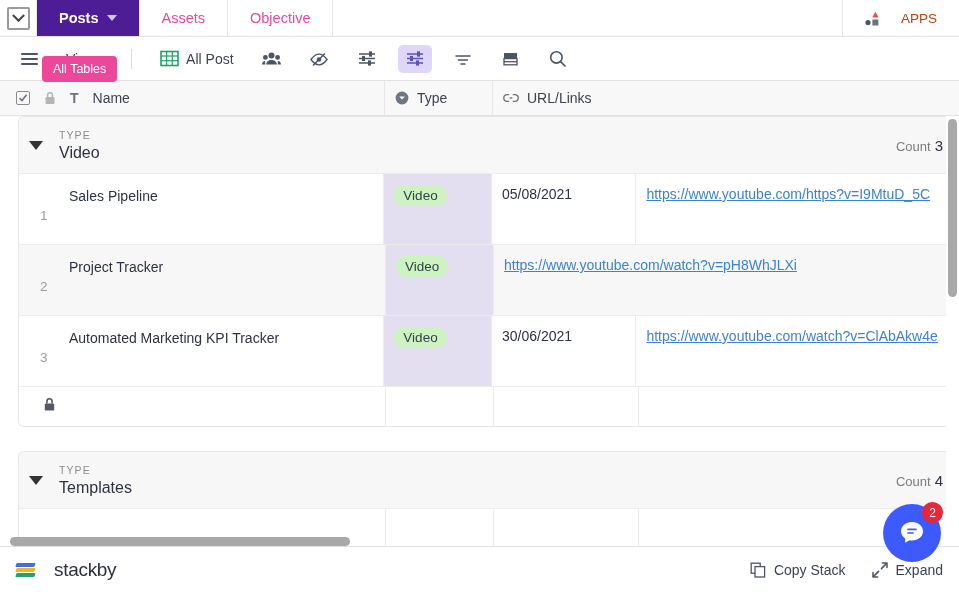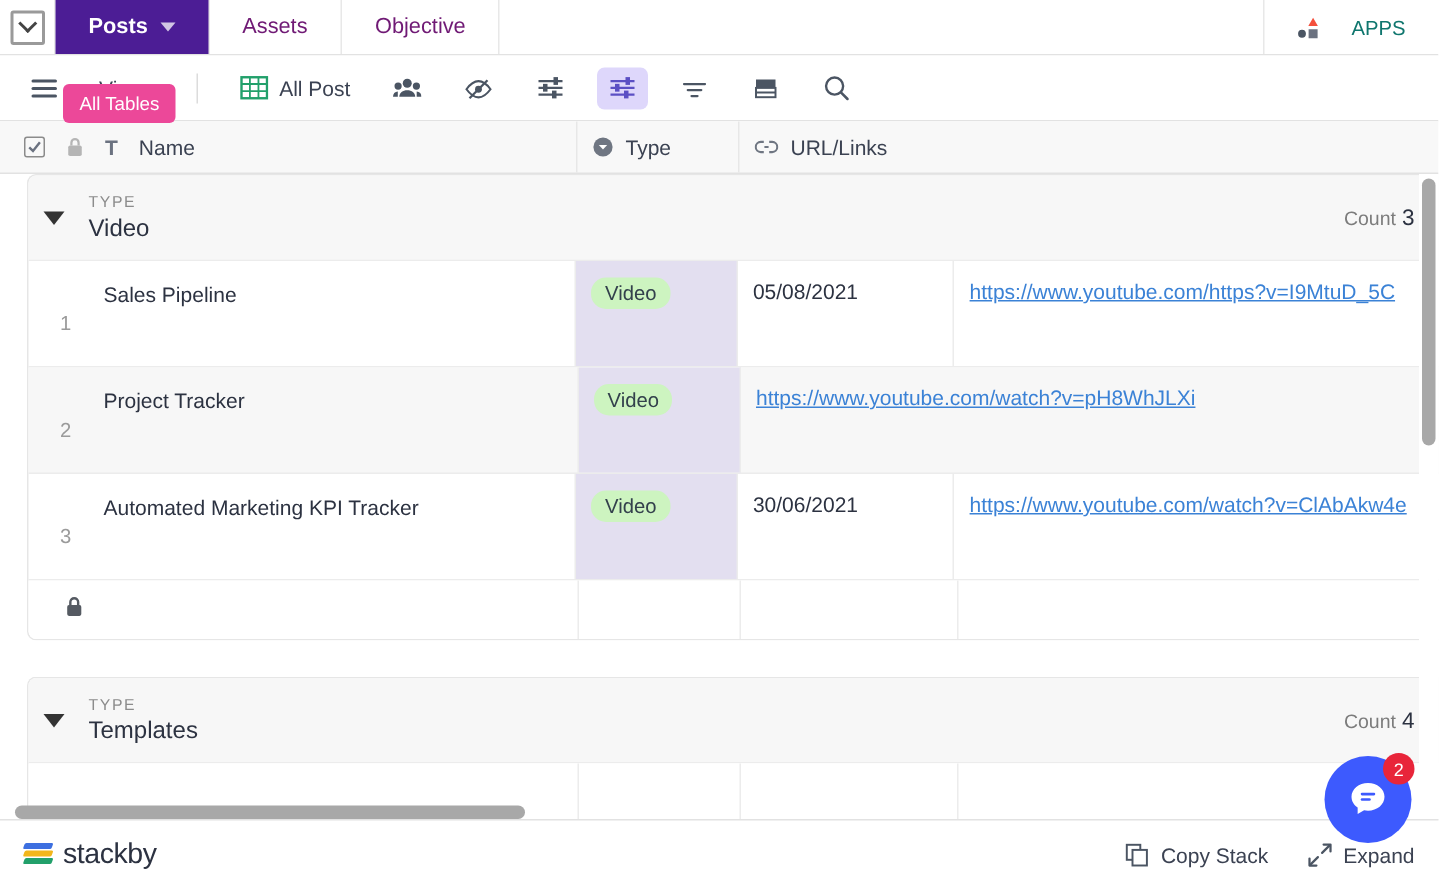--- a/index.html
+++ b/index.html
@@ -28,37 +28,37 @@
     display: flex; align-items: center; justify-content: center;
   }
   .chev-down {
     width: 9px; height: 9px;
     border-right: 2px solid #444; border-bottom: 2px solid #444;
     transform: rotate(45deg) translate(-2px, -2px);
   }
   .tab {
     display: flex; align-items: center; gap: 8px;
     padding: 0 22px;
-    font-size: 14.5px; color: #701a75;
+    font-size: 14.5px; color: #ec4899;
     border-right: 1px solid #e8e8e8;
     cursor: pointer;
     white-space: nowrap;
   }
   .tab.active {
     background: #4c1d95; color: #ffffff; font-weight: bold;
   }
   .tab .caret {
     width: 0; height: 0;
     border-left: 5px solid transparent; border-right: 5px solid transparent;
     border-top: 6px solid rgba(255,255,255,0.75);
   }
   .tab-spacer { flex: 1; border-right: 1px solid #e8e8e8; }
   .apps-btn {
     display: flex; align-items: center; gap: 19px;
-    padding: 0 22px; font-size: 13.5px; color: #0f766e; cursor: pointer;
+    padding: 0 22px; font-size: 13.5px; color: #c2410c; cursor: pointer;
   }
 
   
   .toolbar {
     height: 44px;
     display: flex; align-items: center;
     gap: 14px;
     padding: 0 14px;
     border-bottom: 1px solid #e2e2e2;
     background: #fff;
@@ -166,21 +166,21 @@
     background:#a8a8a8; border-radius:5px;
   }
   .vtrack { position:absolute; right:0; top:35px; width:13px; height:430px; background:#fff; }
 
   
   .footer {
     position:absolute; left:0; bottom:0; width:959px; height:46px;
     border-top:1px solid #e2e2e2; background:#fff;
     display:flex; align-items:center; padding:0 16px;
   }
-  .logo { display:flex; gap:6px; }
+  .logo { display:flex; align-items:center; gap:18px; }
   .logo-mark { width:20px;height:20px; position:relative; }
   .logo-mark i { position:absolute; left:0; width:19px; height:3.6px; border-radius:1px;
                  transform: skewX(-20deg); }
   .logo-text { font-size:19px; color:#2c3241; letter-spacing:-0.3px; }
   .foot-right { margin-left:auto; display:flex; align-items:center; gap:26px; }
   .foot-btn { display:flex; align-items:center; gap:8px; font-size:14px; color:#3b4252; cursor:pointer; }
 
   .chat {
     position:absolute; right:18px; bottom:30px; width:58px; height:58px;
     background:#3d5afe; border-radius:50%;

